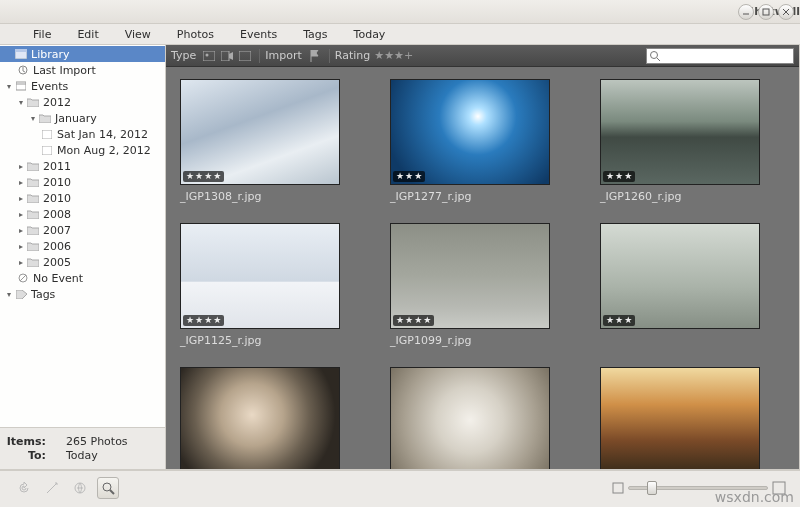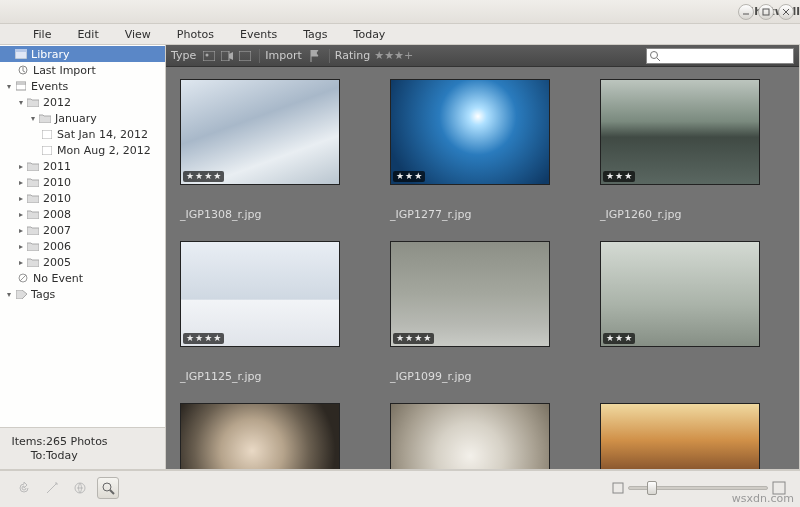--- a/index.html
+++ b/index.html
@@ -17,58 +17,58 @@
   
   .sidebar { width:166px; background:#fefefd; border:1px solid #cfccc6; border-left:none; display:flex; flex-direction:column; position:relative; }
   .tree { flex:1; overflow:auto; padding-top:1px; }
   .tree-row { display:flex; align-items:center; height:16px; padding:0 4px; cursor:pointer; white-space:nowrap; }
   .tree-row.selected { background:#5a87c7; color:#fff; }
   .twisty { width:10px; display:inline-block; text-align:center; color:#666; font-size:8px; }
   .ico { width:14px; height:12px; margin-right:3px; display:inline-flex; align-items:center; justify-content:center; color:#777; }
   .ind0{padding-left:4px}.ind1{padding-left:16px}.ind2{padding-left:28px}.ind3{padding-left:40px}
   .side-meta { border-top:1px solid #cfccc6; background:#eceae7; padding:6px 6px; font-size:11px; }
   .side-meta div { display:flex; margin:1px 0;}
-  .side-meta b { width:40px; text-align:right; margin-right:0; font-weight:normal;}
+  .side-meta b { width:40px; text-align:right; margin-right:20px; font-weight:bold;}
   
   .content { flex:1; display:flex; flex-direction:column; background:#737373; border:1px solid #cfccc6; border-left:none; position:relative;}
   .toolbar { height:22px; background:linear-gradient(#5c5c5c,#474747); border-bottom:1px solid #333; display:flex; align-items:center; color:#ddd; font-size:11px; padding:0 5px; }
   .toolbar .lbl { margin-right:4px; color:#ccc; }
   .toolbar .ticon { width:16px; height:16px; margin:0 1px; display:flex;align-items:center;justify-content:center; color:#999; cursor:pointer;}
   .toolbar .sep { width:1px;height:14px;background:#666;margin:0 5px;}
   .spacer{flex:1}
   .search { width:148px; height:16px; background:#fff; border:1px solid #888; display:flex; align-items:center; padding:0 2px; }
   .search svg{flex-shrink:0}
   .search input { flex:1; border:none; outline:none; font-size:11px; background:transparent;}
   .star { color:#999; font-size:11px; cursor:pointer;}
   .thumbs { flex:1; overflow:auto; padding:12px 0 12px 0; }
   .trow { display:flex; gap:50px; padding:0 14px 20px 14px; }
   .card { width:160px; }
   .thumb { width:160px; height:106px; background:#888; border:1px solid #222; position:relative; overflow:hidden;}
   .rating-chip { position:absolute; bottom:2px; left:2px; background:rgba(0,0,0,.65); padding:1px 3px; border-radius:2px; display:flex; gap:1px;}
   .rating-chip .s{color:#eee;font-size:9px;line-height:9px}
-  .fname { margin-top:23px; color:#ddd; font-size:11px; }
+  .fname { margin-top:5px; color:#ddd; font-size:11px; }
   
   .bottombar { height:35px; background:#eceae7; border-top:1px solid #cfccc6; display:flex; align-items:center; padding:0 10px; }
   .bottombar .ticon { width:22px;height:22px;margin:0 3px;border:1px solid transparent;border-radius:3px;display:flex;align-items:center;justify-content:center;color:#888;cursor:pointer;}
   .bottombar .ticon.active{ background:linear-gradient(#f5f4f0,#dedbd4); border-color:#b7b5b0;}
   .zoom { display:flex; align-items:center; margin-left:auto; }
   .zoom svg{margin:0 4px}
   .zoom-track{ width:140px;height:4px;background:#cfccc6;border:1px solid #b7b5b0;border-radius:2px;position:relative;}
   .zoom-thumb{ width:10px;height:14px;background:linear-gradient(#fefefe,#d8d6d1);border:1px solid #9a9892;border-radius:2px;position:absolute;top:-6px;left:18px;}
   
   .ph-snow{background:linear-gradient(160deg,#dfe7ef 0%,#a8b8c9 40%,#e9eef2 70%,#b9c5cf 100%)}
   .ph-blue{background:radial-gradient(circle at 55% 35%,#fff 0,#aee0ff 8%,#2a7bbd 35%,#0f3a66 85%)}
   .ph-refl{background:linear-gradient(180deg,#bcc5be 0%,#7a8a7e 40%,#404a44 55%,#5a6761 100%)}
   .ph-trees{background:linear-gradient(180deg,#e9eef4 0%,#cfd8e2 55%,#f2f4f7 56%,#e0e4ea 100%)}
   .ph-path{background:linear-gradient(180deg,#8c8f86 0%,#a4a79e 50%,#b7b9b3 80%,#c9cbc6 100%)}
   .ph-frost{background:linear-gradient(180deg,#d4dad3 0%,#aab3a9 60%,#868f85 100%)}
   .ph-mirror{background:radial-gradient(circle at 45% 45%,#e9d9c5 0%,#b6a48c 30%,#6a5f50 55%,#2d2822 80%)}
   .ph-fan{background:radial-gradient(circle at 50% 50%,#f3f0ea 0%,#d6d1c6 35%,#a79f90 70%,#7a7263 100%)}
   .ph-canopy{background:linear-gradient(180deg,#f0d9a0 0%,#d09048 35%,#7a4a28 70%,#3a2c1a 100%)}
-  .watermark{position:absolute;right:6px;bottom:2px;font-size:11px;color:#999}
+  .watermark{position:absolute;right:6px;bottom:2px;font-size:14px;color:#999}
 </style>
 </head>
 <body>
 
 <div class="title-bar">
   <div class="title">Shotwell</div>
   <div class="win-ctrls">
     <div class="win-btn">
         <svg width="8" height="8">
           <line x1="1" y1="6" x2="7" y2="6" stroke="#555" stroke-width="1"></line>

